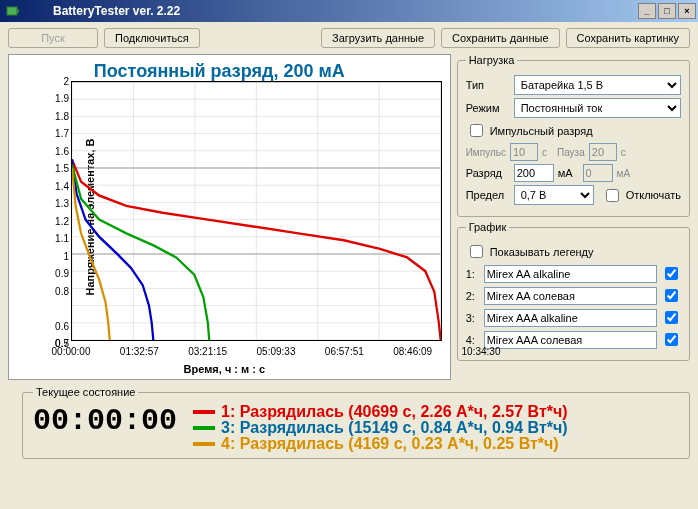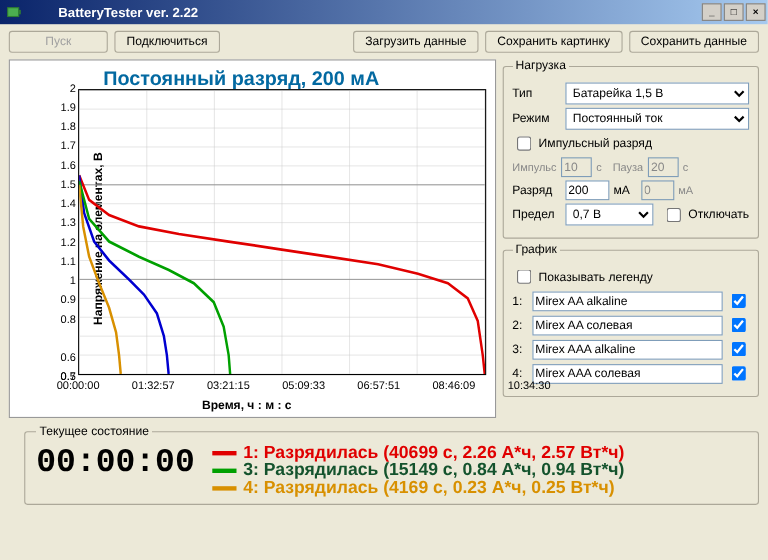--- a/index.html
+++ b/index.html
@@ -118,21 +118,21 @@
   .status-body { display: flex; gap: 16px; align-items: flex-start; }
   .clock {
     font-family: "Courier New", monospace;
     font-size: 30px; font-weight: bold;
     color: #000;
   }
   .legend-list div { font-weight: bold; font-size: 16px; line-height: 16px; display:flex; align-items:center; gap:6px;}
   .swatch { width: 22px; height: 4px; display:inline-block; }
   .series1 { color: #e00000; } .sw1 { background:#e00000; }
   .series2 { color: #0000d0; } .sw2 { background:#0000d0; }
-  .series3 { color: #14532d; justify-content: flex-end; } .sw3 { background:#00a000; }
+  .series3 { color: #0369a1; justify-content: flex-end; } .sw3 { background:#00a000; }
   .series4 { color: #d89000; } .sw4 { background:#d89000; }
 </style>
 </head>
 <body>
 
 <div class="titlebar">
   <span class="icon">
     <svg width="14" height="14" viewBox="0 0 14 14">
         <rect x="2" y="3" width="10" height="8" fill="#4caf50" stroke="#2e7d32"></rect>
         <rect x="12" y="5" width="2" height="4" fill="#2e7d32"></rect>
@@ -144,22 +144,22 @@
     <div>□</div>
     <div>×</div>
   </div>
 </div>
 
 <div class="toolbar">
   <div class="btn disabled">Пуск</div>
   <div class="btn">Подключиться</div>
   <div class="spacer"></div>
   <div class="btn">Загрузить данные</div>
+  <div class="btn">Сохранить данные</div>
   <div class="btn">Сохранить картинку</div>
-  <div class="btn">Сохранить данные</div>
 </div>
 
 <div class="main">
   <div class="chart-area">
     <div class="chart-title">Постоянный разряд, 200 мА</div>
     <div class="ylabel">Напряжение на элементах, В</div>
     <div class="xlabel">Время, ч : м : с</div>
     <div class="plot">
       <svg id="plot-svg" width="100%" height="100%" preserveAspectRatio="none" viewBox="0 0 410 262">
           <path d="M0 262 L410 262 M0 244.53333333333333 L410 244.53333333333333 M0 227.06666666666666 L410 227.06666666666666 M0 209.6 L410 209.6 M0 192.13333333333333 L410 192.13333333333333 M0 174.66666666666669 L410 174.66666666666669 M0 157.2 L410 157.2 M0 139.73333333333335 L410 139.73333333333335 M0 122.26666666666668 L410 122.26666666666668 M0 104.80000000000001 L410 104.80000000000001 M0 87.33333333333334 L410 87.33333333333334 M0 69.86666666666665 L410 69.86666666666665 M0 52.400000000000006 L410 52.400000000000006 M0 34.93333333333334 L410 34.93333333333334 M0 17.466666666666697 L410 17.466666666666697 M0 0 L410 0 M0 0 L0 262 M68.33333333333333 0 L68.33333333333333 262 M136.66666666666666 0 L136.66666666666666 262 M205 0 L205 262 M273.3333333333333 0 L273.3333333333333 262 M341.6666666666667 0 L341.6666666666667 262 M410 0 L410 262 " stroke="#ccc" stroke-width="0.5" fill="none"></path>

